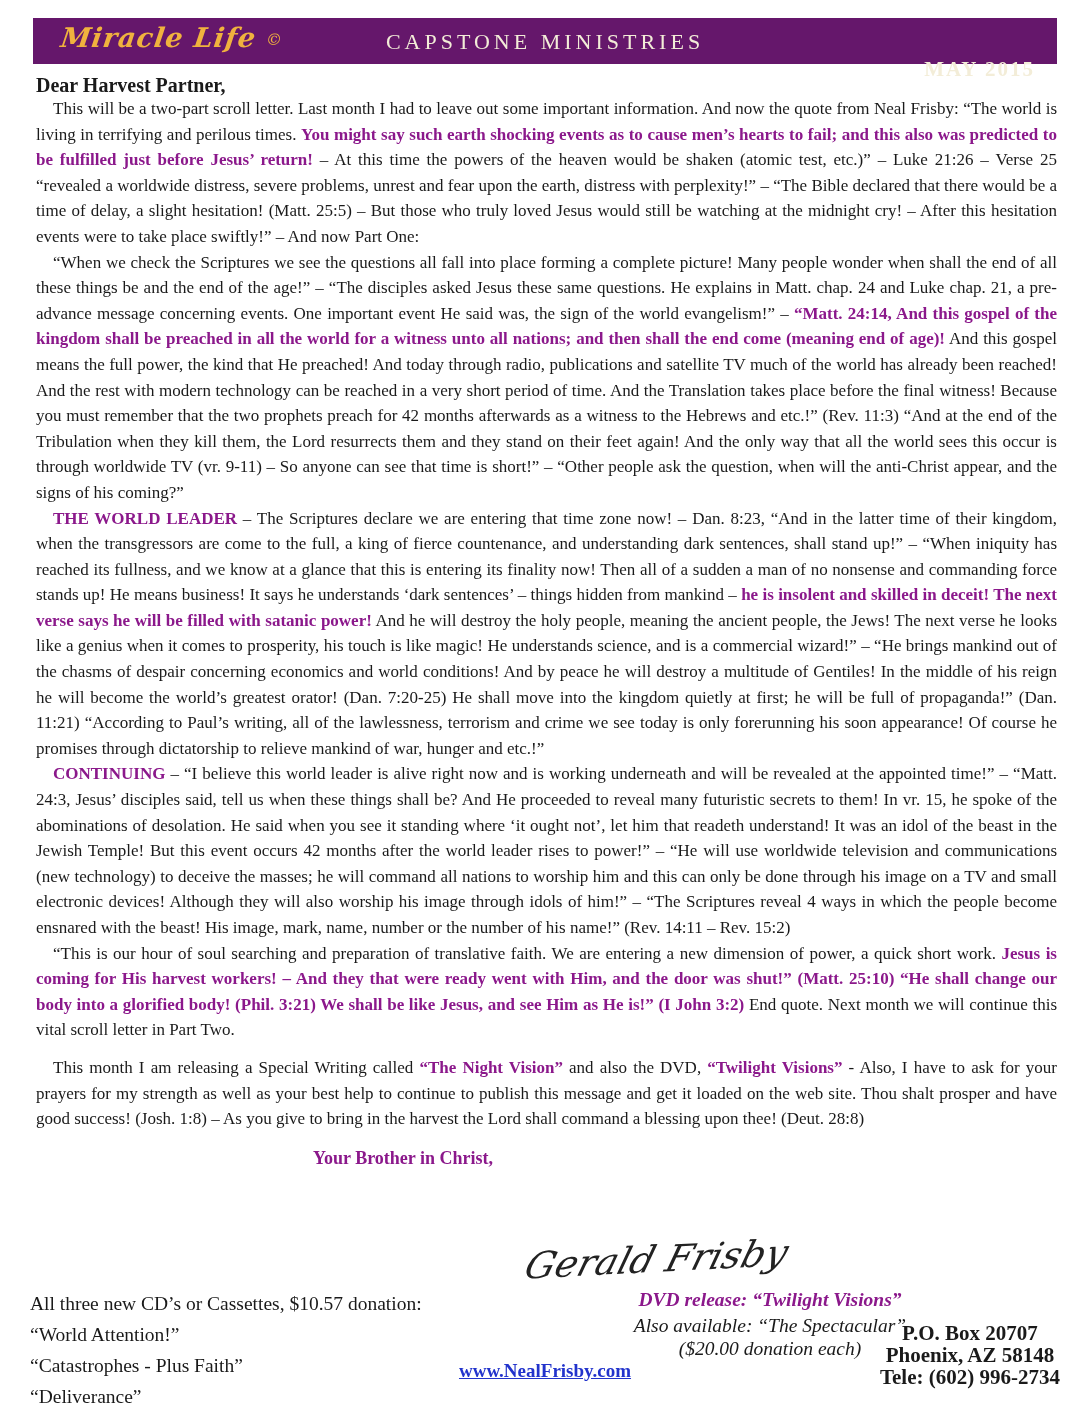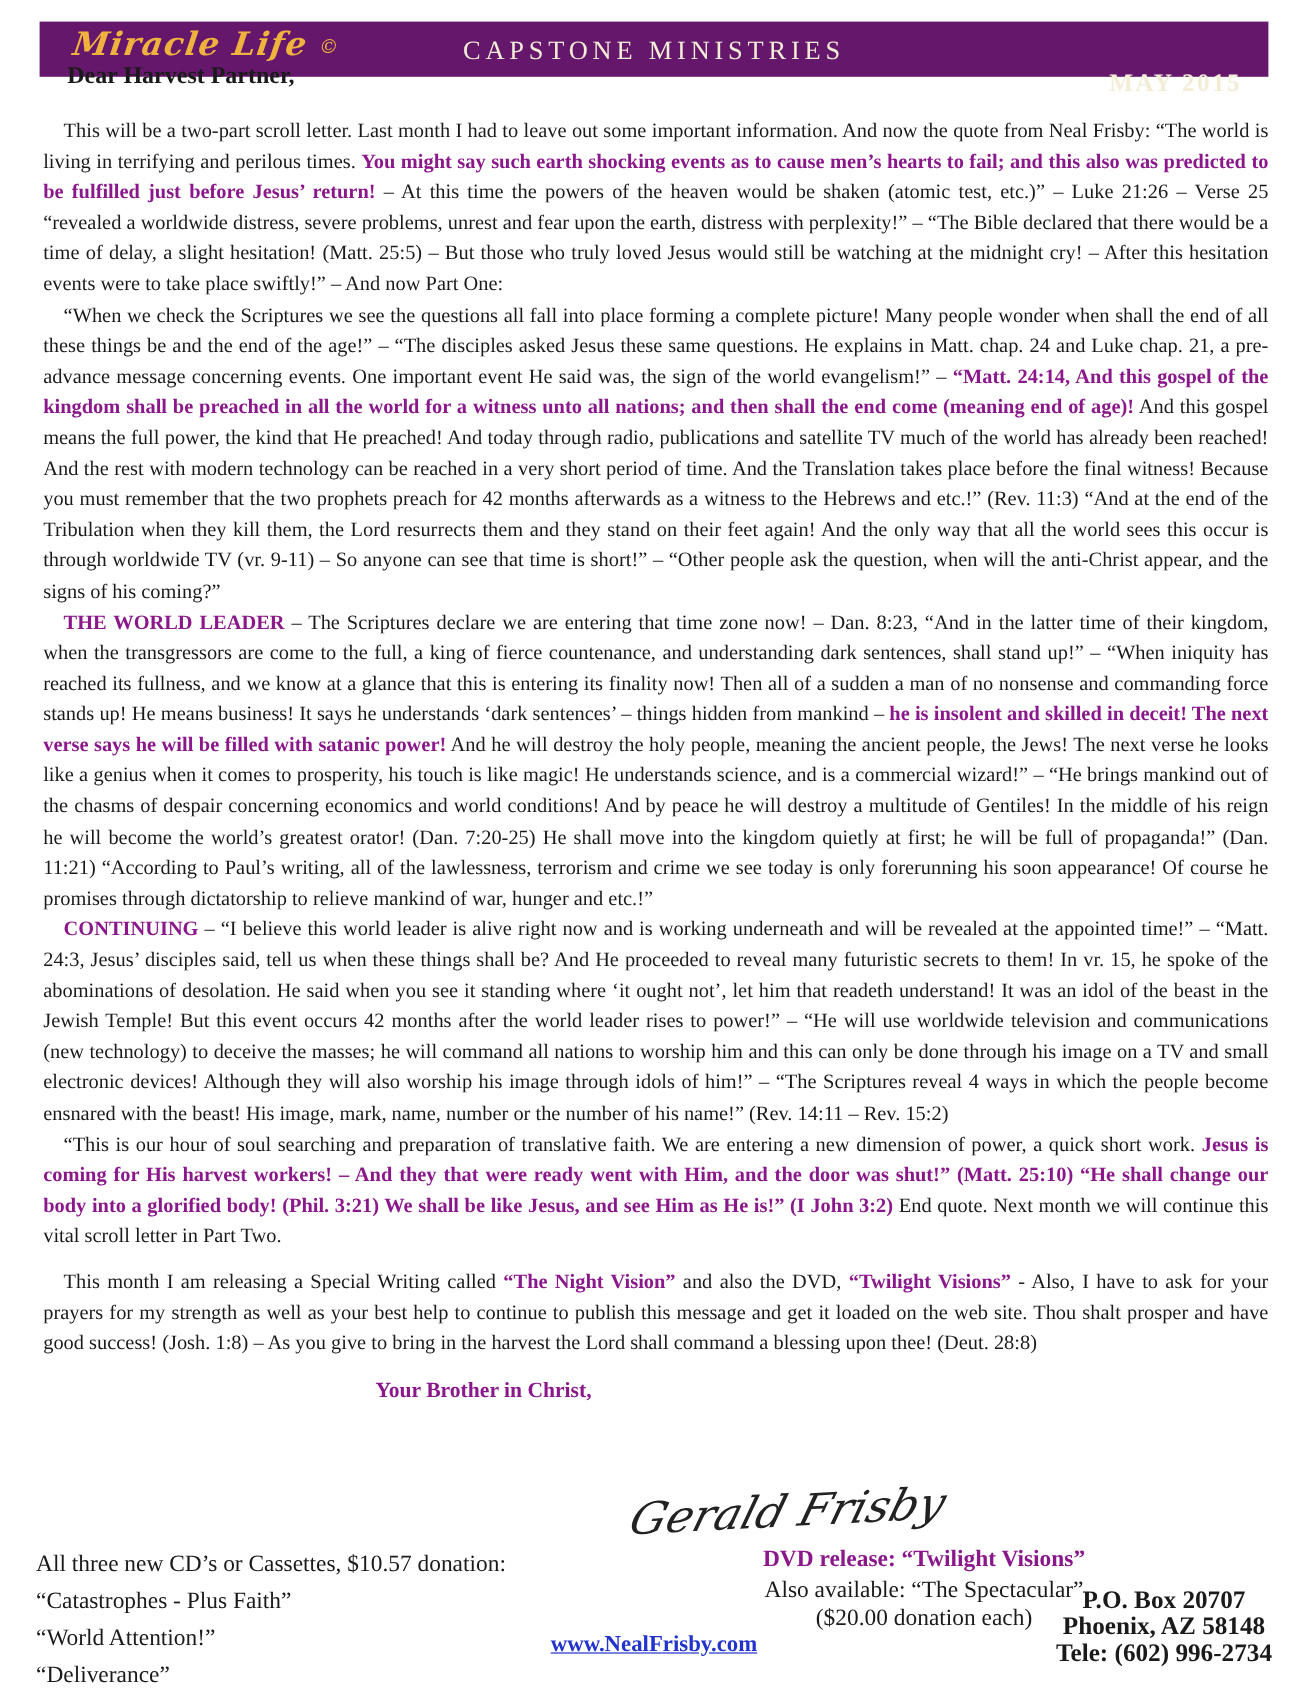--- a/index.html
+++ b/index.html
@@ -36,22 +36,22 @@
     font-weight:normal; font-size:22px; letter-spacing:4px;
     top:11px;
   }
   .mast-date {
     position:absolute; right:22px; top:11px;
     color:var(--cream,#F3EDD8);
     font-weight:bold; font-size:21px; letter-spacing:2px;margin-top:28px;
   }
   
   .salutation {
-    position:absolute; top:52px; left:36px;
-    font-weight:bold; font-size:20px;margin-left:20px;
+    position:absolute; top:74px; left:36px;
+    font-weight:bold; font-size:20px;
   }
   .letter-body {
     position:absolute; top:96px; left:36px; right:31px;
     height:1112px; overflow:hidden;
     font-size:17px; line-height:25.6px;
     text-align:justify;
   }
   .para { text-indent:17px; }
   .para.spaced { margin-top:12px; }
   .pb { color:var(--purple,#8B188B); font-weight:bold; }
@@ -67,21 +67,21 @@
     transform:skewX(-18deg) rotate(-3deg);
     letter-spacing:0px; white-space:nowrap;
   }
   
   .footer-left {
     position:absolute; top:1288px; left:30px;
     font-size:19.5px; line-height:31px;
   }
   .footer-center {
     position:absolute; top:1288px; left:770px; transform:translateX(-50%);
-    text-align:center; font-size:19.5px; line-height:23px; white-space:nowrap;
+    text-align:center; font-size:19.5px; line-height:23px; white-space:nowrap;font-style:italic;
   }
   .footer-center .dvd {
     color:var(--purple,#8B188B); font-weight:bold; margin-bottom:3px;
   }
   .footer-address {
     position:absolute; top:1322px; right:28px;
     text-align:center; font-weight:bold;
     font-size:21px; line-height:22px; white-space:nowrap;
   }
   .website {
@@ -112,22 +112,22 @@
       <p class="para"><span class="pb">CONTINUING</span><span> – “I believe this world leader is alive right now and is working underneath and will be revealed at the appointed time!” – “Matt. 24:3, Jesus’ disciples said, tell us when these things shall be? And He proceeded to reveal many futuristic secrets to them! In vr. 15, he spoke of the abominations of desolation. He said when you see it standing where ‘it ought not’, let him that readeth understand! It was an idol of the beast in the Jewish Temple! But this event occurs 42 months after the world leader rises to power!” – “He will use worldwide television and communications (new technology) to deceive the masses; he will command all nations to worship him and this can only be done through his image on a TV and small electronic devices! Although they will also worship his image through idols of him!” – “The Scriptures reveal 4 ways in which the people become ensnared with the beast! His image, mark, name, number or the number of his name!” (Rev. 14:11 – Rev. 15:2)</span></p>
       <p class="para"><span>“This is our hour of soul searching and preparation of translative faith. We are entering a new dimension of power, a quick short work. </span><span class="pb">Jesus is coming for His harvest workers! – And they that were ready went with Him, and the door was shut!” (Matt. 25:10) “He shall change our body into a glorified body! (Phil. 3:21) We shall be like Jesus, and see Him as He is!” (I John 3:2)</span><span> End quote. Next month we will continue this vital scroll letter in Part Two.</span></p>
       <p class="para spaced"><span>This month I am releasing a Special Writing called </span><span class="pb">“The Night Vision”</span><span> and also the DVD, </span><span class="pb">“Twilight Visions”</span><span> - Also, I have to ask for your prayers for my strength as well as your best help to continue to publish this message and get it loaded on the web site. Thou shalt prosper and have good success! (Josh. 1:8) – As you give to bring in the harvest the Lord shall command a blessing upon thee! (Deut. 28:8)</span></p>
     </div>
 
   <div class="closing-label">Your Brother in Christ,</div>
   <div class="signature">Gerald Frisby</div>
 
   <div class="footer-left" id="footer-left">
       <div>All three new CD’s or Cassettes, $10.57 donation:</div>
+      <div>“World Attention!”</div>
       <div>“Catastrophes - Plus Faith”</div>
-      <div>“World Attention!”</div>
       <div>“Deliverance”</div>
     </div>
 
   <div class="footer-center">
     <div class="dvd">DVD release: “Twilight Visions”</div>
     <div>Also available: “The Spectacular”</div>
     <div>($20.00 donation each)</div>
   </div>
 
   <div class="website">www.NealFrisby.com</div>

